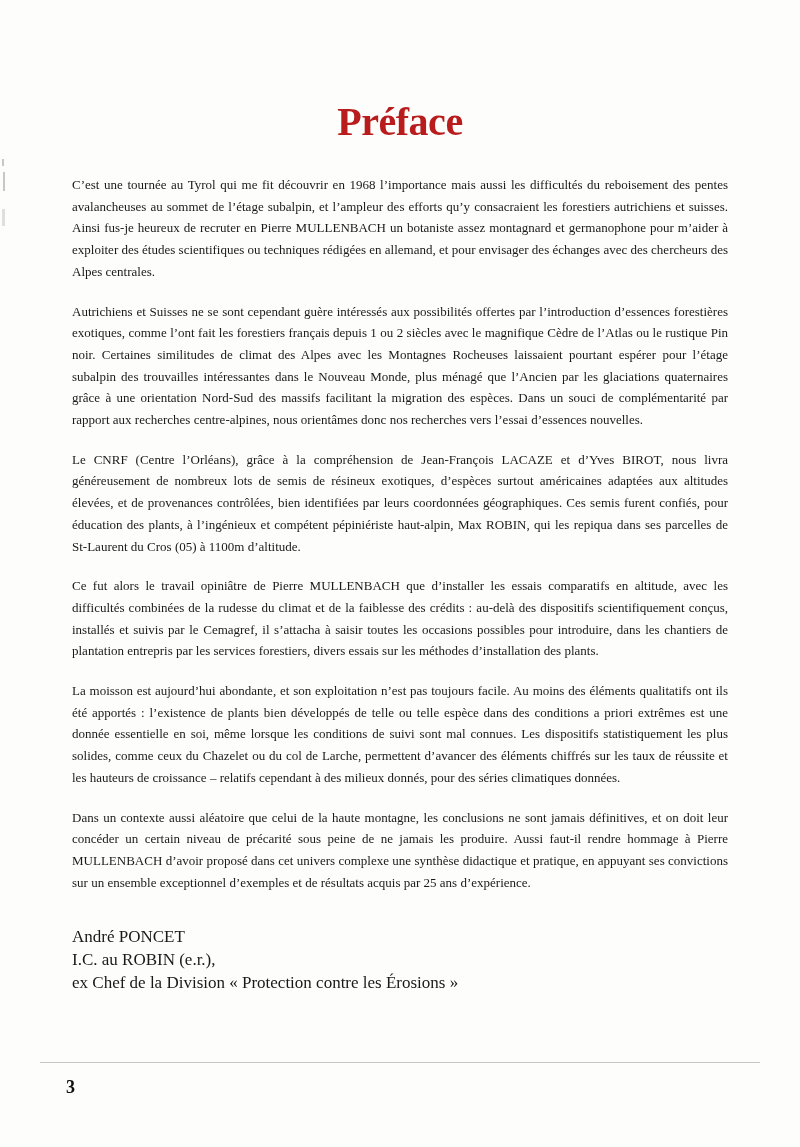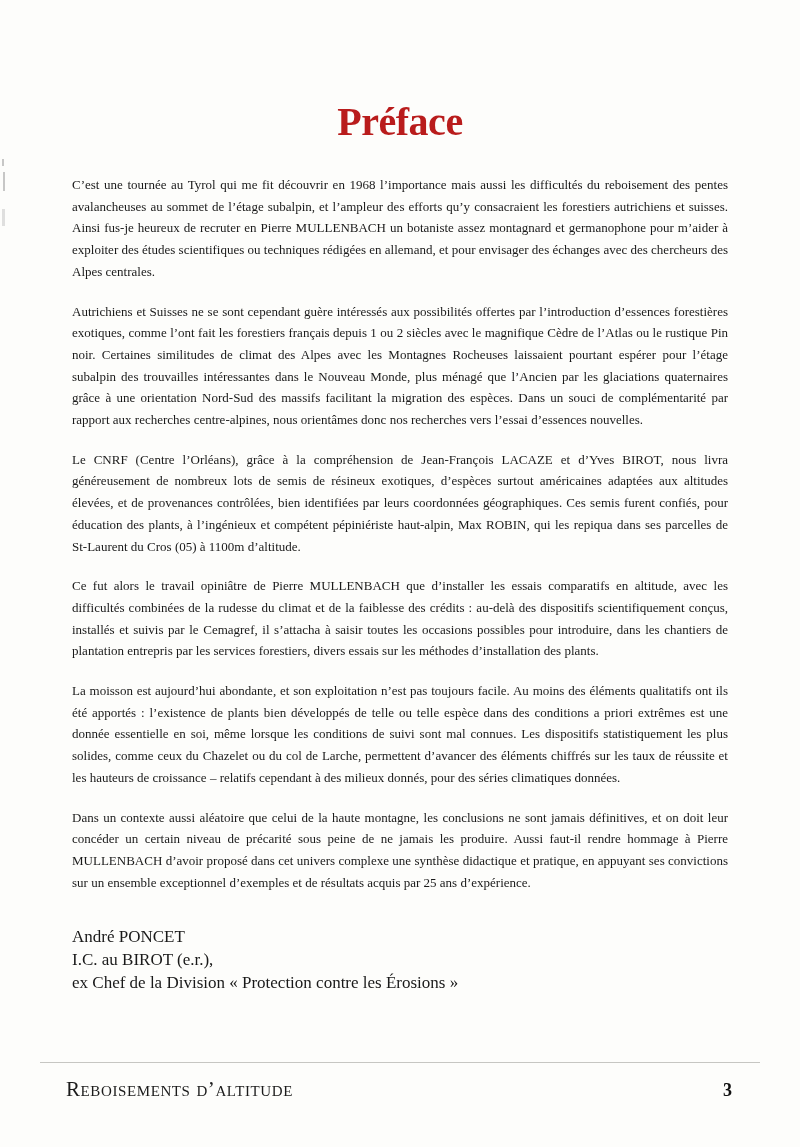--- a/index.html
+++ b/index.html
@@ -37,22 +37,21 @@
     text-indent: 0;
   }
   .signature {
     margin: 32px 72px 0 72px;
     font-size: 17px;
     line-height: 23px;
   }
   .signature-row {
     display: flex;
     justify-content: space-between;
-    align-items: flex-start;
-    flex-direction: column;
+    align-items: flex-end;
   }
   .signature-name { font-weight: 400; }
   .signature-date { font-weight: 700; }
   .signature-line { font-weight: 400; }
   .footer {
     position: absolute;
     left: 40px;
     right: 40px;
     top: 1062px;
     border-top: 1px solid #c6c6c2;
@@ -100,25 +99,24 @@
     <p>Le CNRF (Centre l’Orléans), grâce à la compréhension de Jean-François LACAZE et d’Yves BIROT, nous livra généreusement de nombreux lots de semis de résineux exotiques, d’espèces surtout américaines adaptées aux altitudes élevées, et de provenances contrôlées, bien identifiées par leurs coordonnées géographiques. Ces semis furent confiés, pour éducation des plants, à l’ingénieux et compétent pépiniériste haut-alpin, Max ROBIN, qui les repiqua dans ses parcelles de St-Laurent du Cros (05) à 1100m d’altitude.</p>
     <p>Ce fut alors le travail opiniâtre de Pierre MULLENBACH que d’installer les essais comparatifs en altitude, avec les difficultés combinées de la rudesse du climat et de la faiblesse des crédits : au-delà des dispositifs scientifiquement conçus, installés et suivis par le Cemagref, il s’attacha à saisir toutes les occasions possibles pour introduire, dans les chantiers de plantation entrepris par les services forestiers, divers essais sur les méthodes d’installation des plants.</p>
     <p>La moisson est aujourd’hui abondante, et son exploitation n’est pas toujours facile. Au moins des éléments qualitatifs ont ils été apportés : l’existence de plants bien développés de telle ou telle espèce dans des conditions a priori extrêmes est une donnée essentielle en soi, même lorsque les conditions de suivi sont mal connues. Les dispositifs statistiquement les plus solides, comme ceux du Chazelet ou du col de Larche, permettent d’avancer des éléments chiffrés sur les taux de réussite et les hauteurs de croissance – relatifs cependant à des milieux donnés, pour des séries climatiques données.</p>
     <p>Dans un contexte aussi aléatoire que celui de la haute montagne, les conclusions ne sont jamais définitives, et on doit leur concéder un certain niveau de précarité sous peine de ne jamais les produire. Aussi faut-il rendre hommage à Pierre MULLENBACH d’avoir proposé dans cet univers complexe une synthèse didactique et pratique, en appuyant ses convictions sur un ensemble exceptionnel d’exemples et de résultats acquis par 25 ans d’expérience.</p>
   </div>
 
   <div class="signature">
     <div class="signature-row">
       <span class="signature-name">André PONCET</span>
     </div>
-    <div class="signature-line">I.C. au BIROT (e.r.),</div>
+    <div class="signature-line">I.C. au ROBIN (e.r.),</div>
     <div class="signature-line">ex Chef de la Division « Protection contre les Érosions »</div>
 
   </div>
 
   <div class="footer">
     <div class="footer-row">
-      <span class="footer-book-title">Reboisements d’altitude</span>
       <span class="footer-page-number">3</span>
     </div>
   </div>
 
 </div>
 
 </body></html>

